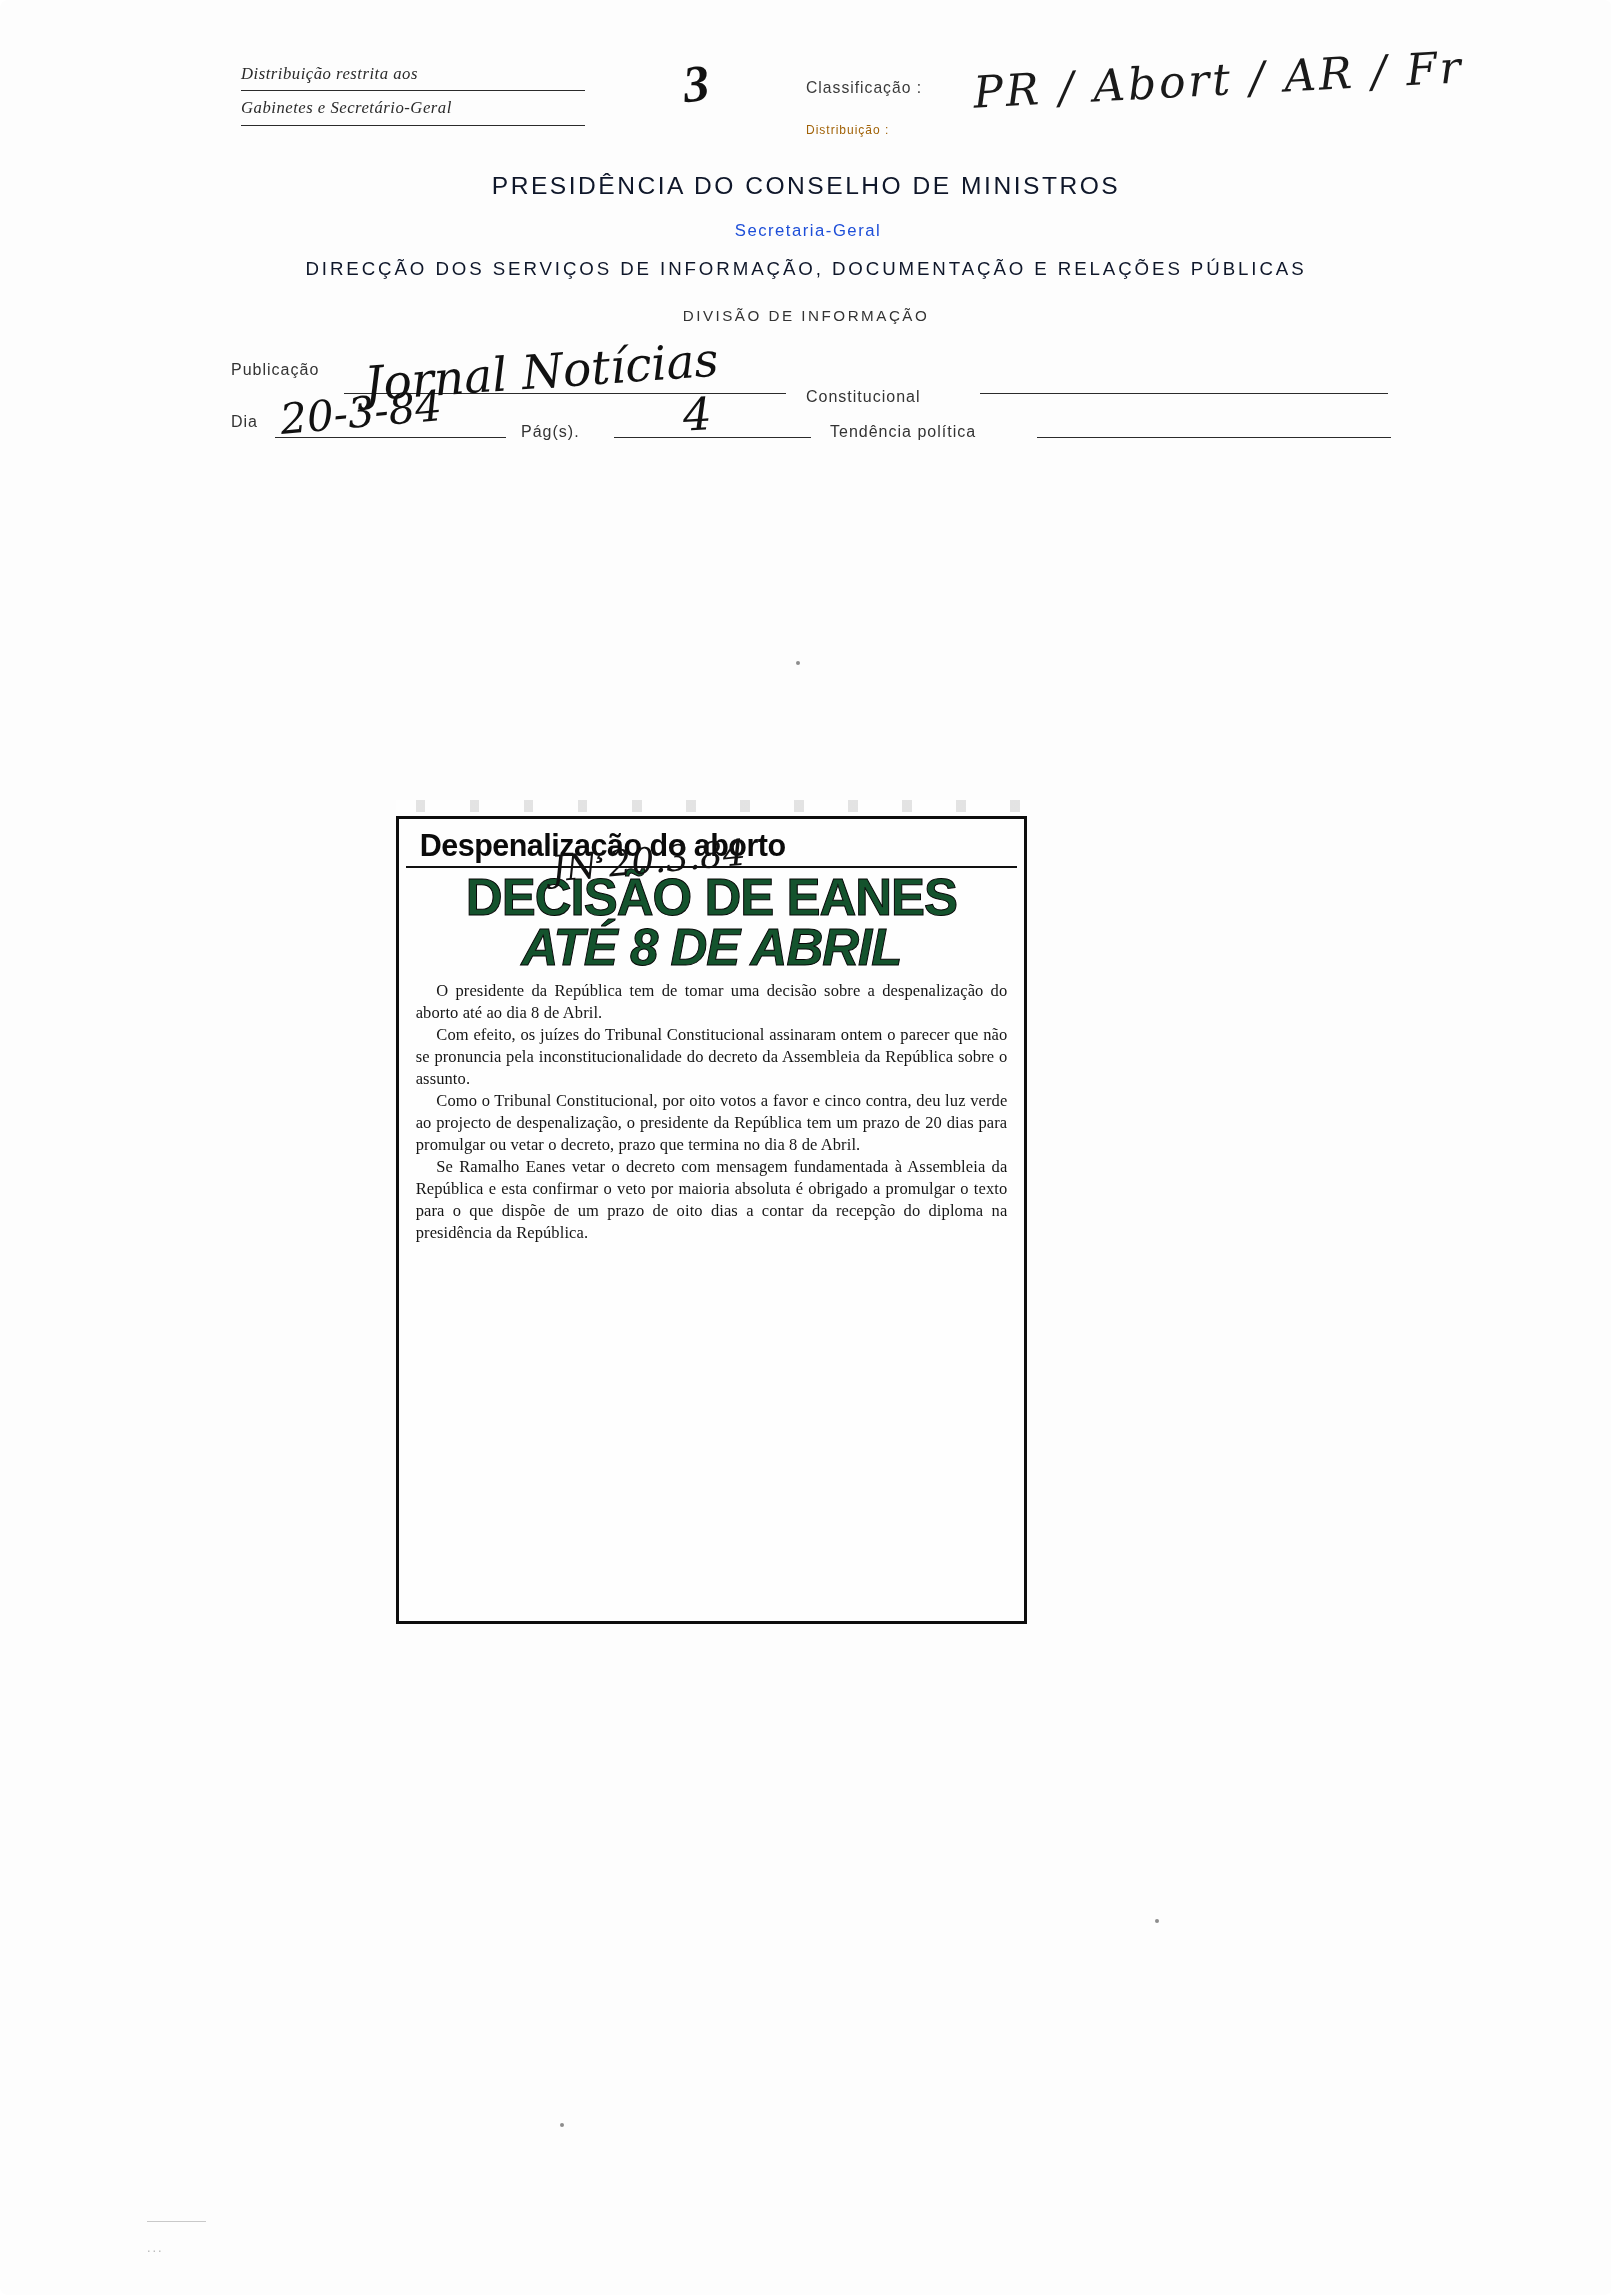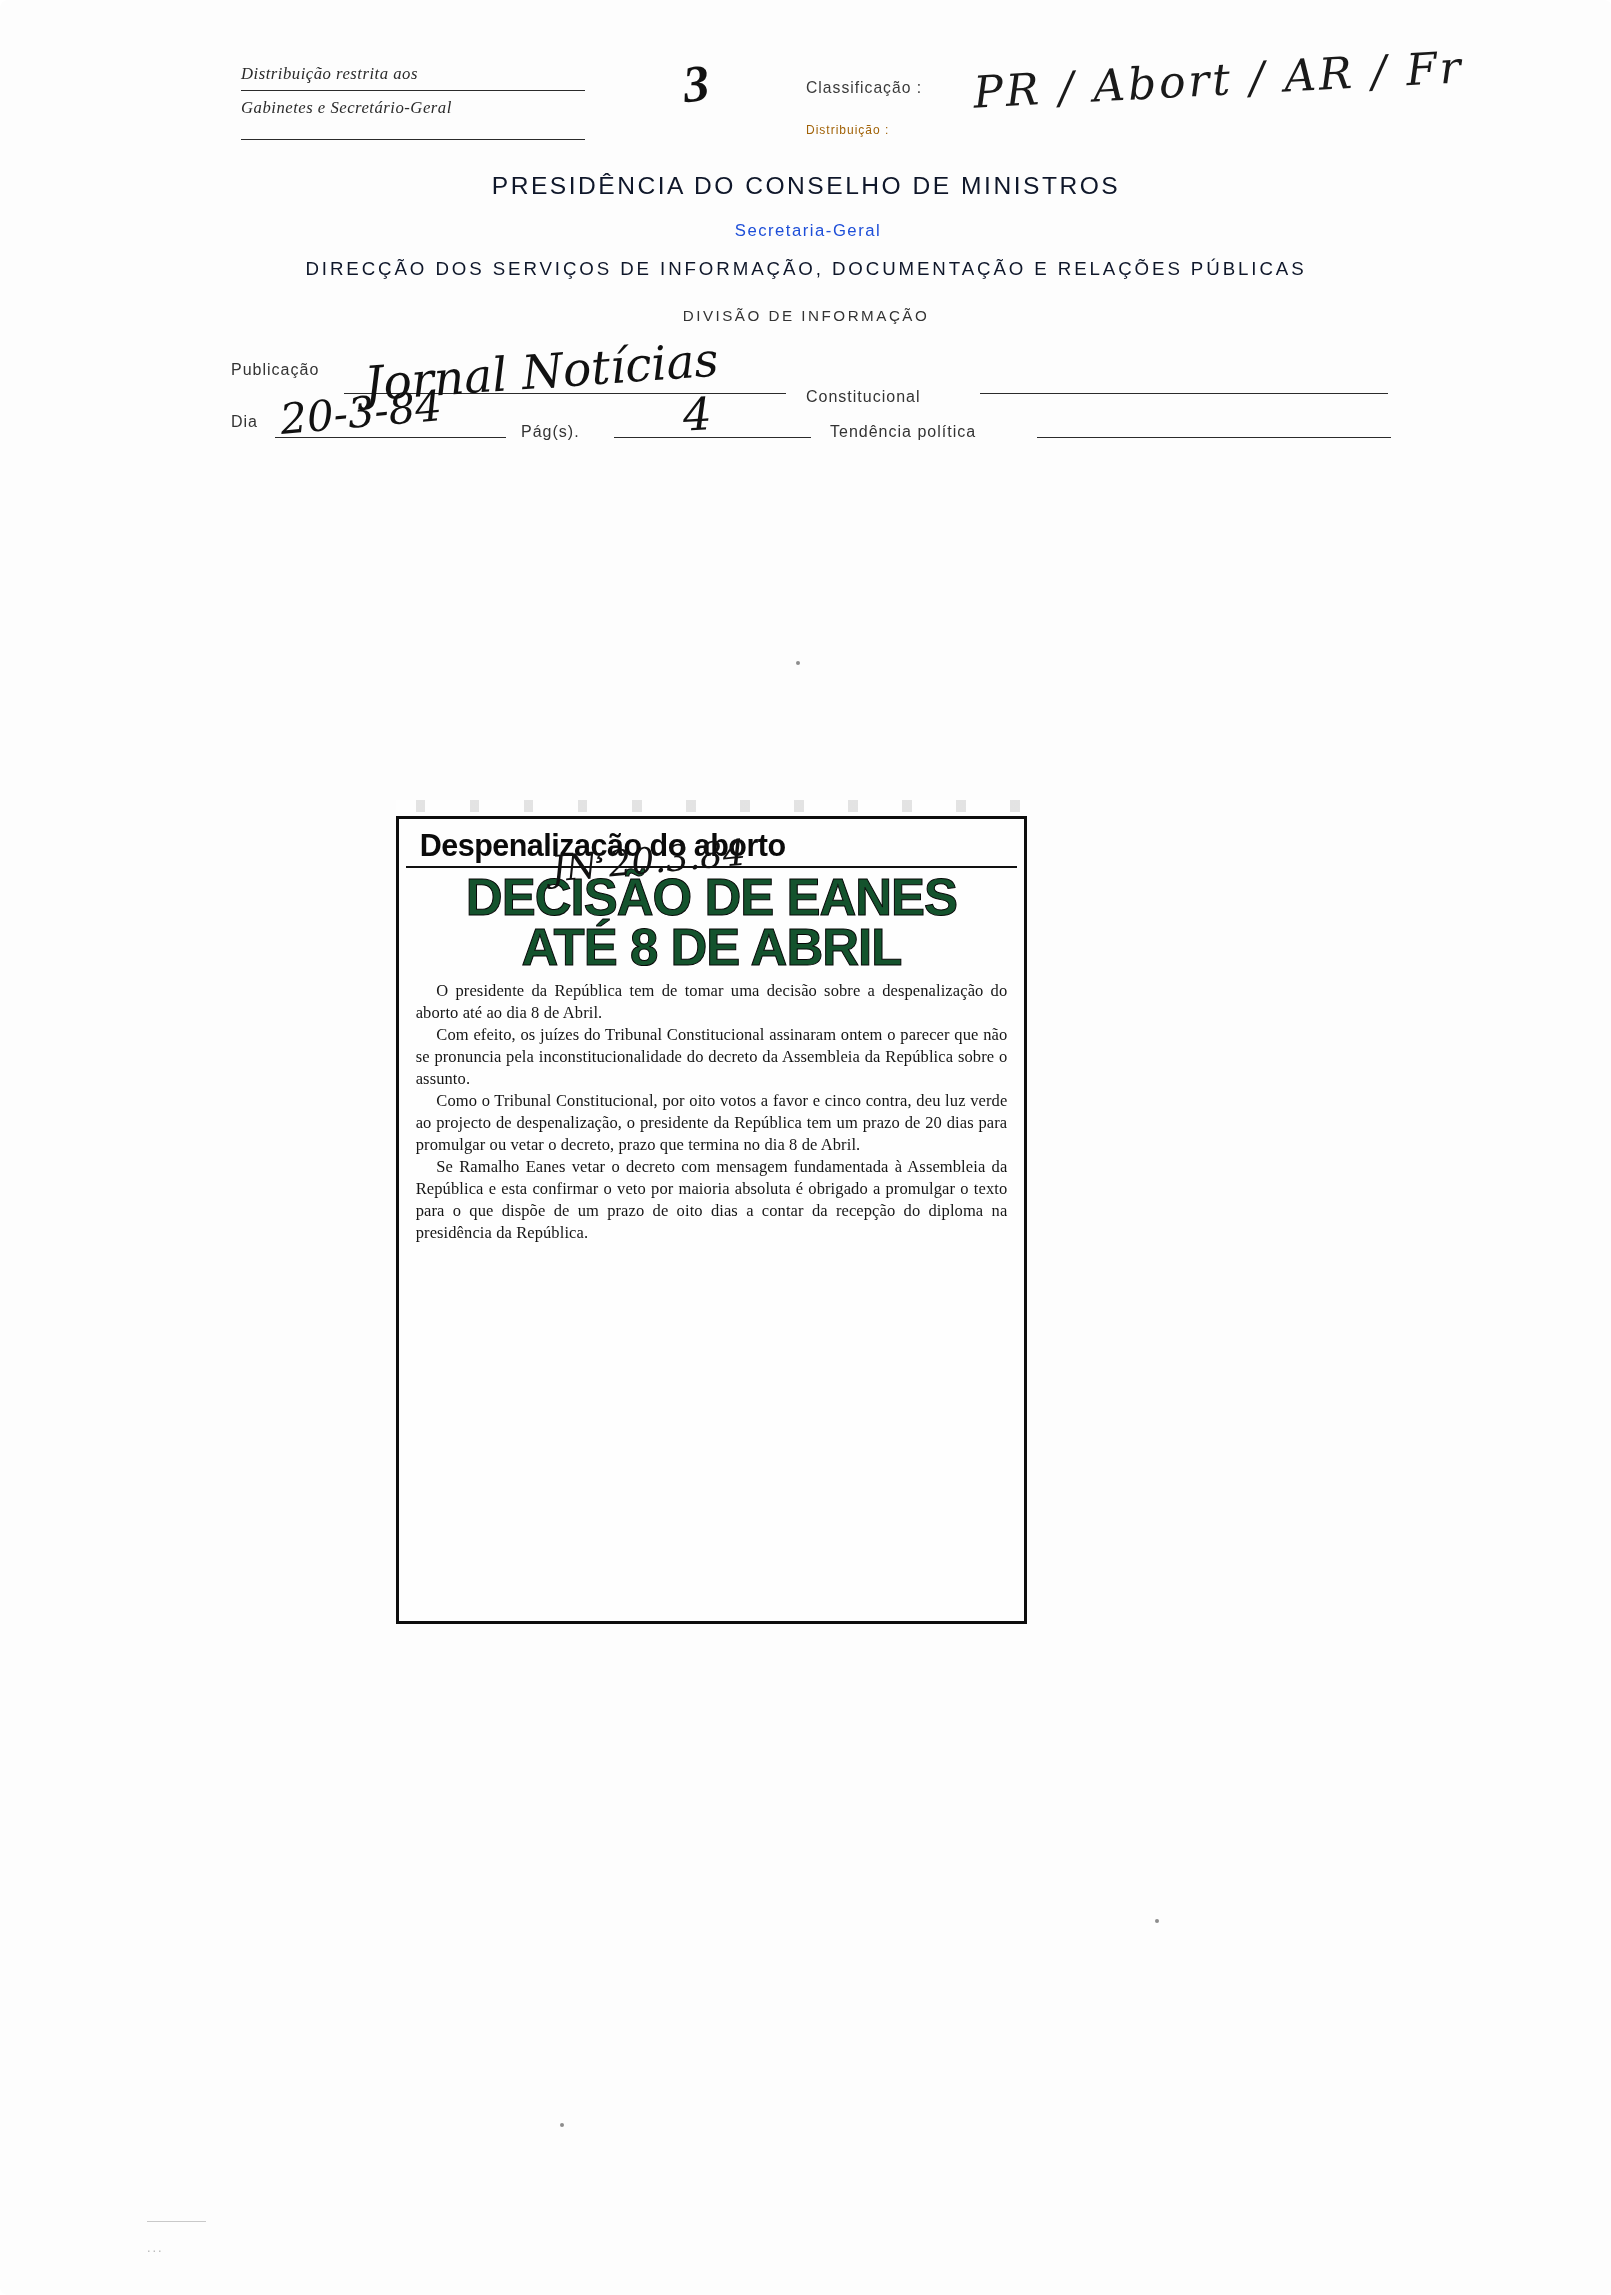--- a/index.html
+++ b/index.html
@@ -37,21 +37,21 @@
     letter-spacing: 0.5px;
   }
   .stamp-distrib .line {
     border-bottom: 1.5px solid #2b2b2b;
     padding-bottom: 5.9px;
     margin-bottom: 6.9px;
     white-space: nowrap;
   }
   .stamp-distrib .line2 {
     border-bottom: 1.5px solid #2b2b2b;
-    padding-bottom: 21px;
+    padding-bottom: 7px;
     white-space: nowrap;
   }
 
   .handwritten {
     font-family: "DejaVu Serif", serif;
     font-style: italic;
     color: #111;
   }
 
   .num-3 {
@@ -231,21 +231,21 @@
     font-family: "Liberation Sans", sans-serif;
     font-weight: bold;
     font-size: 51px;
     line-height: .98;
     letter-spacing: -1px;
     text-align: center;
     color: #14532d;
     margin: 4.9px 0 0 0;
     -webkit-text-stroke: 1px #060606;
   }
-  .headline .l2 { display:block; }
+  .headline .l2 { display:block;font-style:italic; }
 
   .hand-overlay {
     position: absolute;
     left: 152px;
     top: 20.6px;
     font-size: 36px;
     font-family: "DejaVu Serif", serif;
     font-style: italic;
     transform: rotate(-5deg);
     color: #111;

